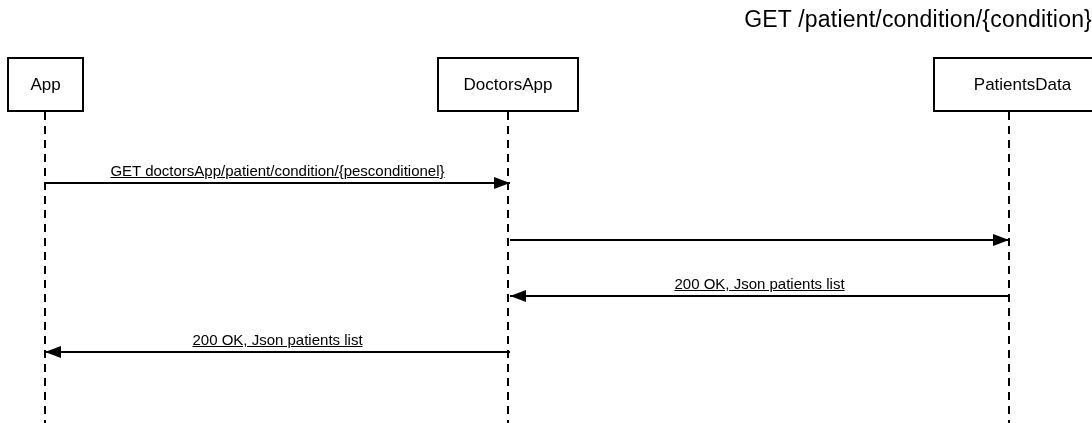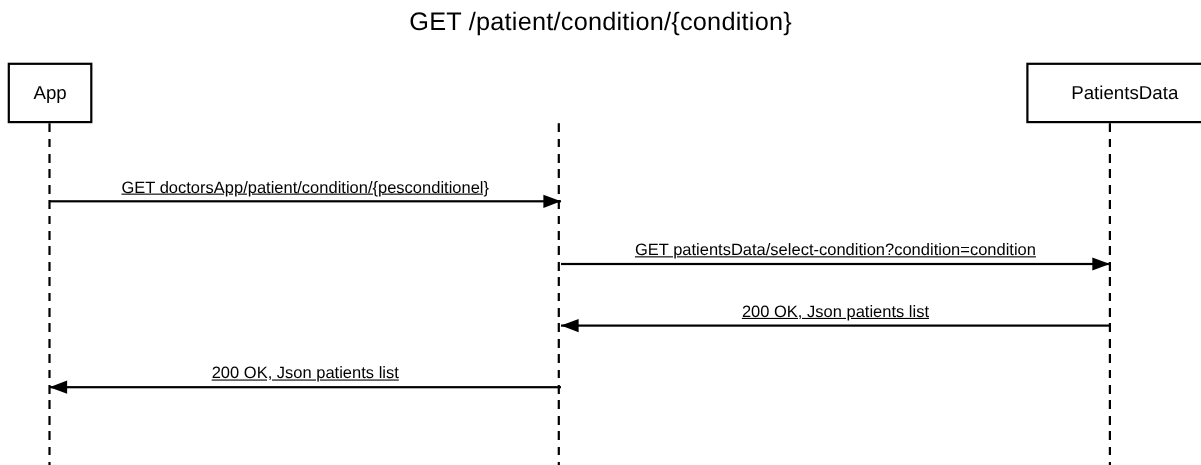--- a/index.html
+++ b/index.html
@@ -14,21 +14,21 @@
     background: #ffffff;
     font-family: "Liberation Sans", sans-serif;
     color: #000000;
     overflow: hidden;
   }
   .diagram-title {
     position: absolute;
     top: 6px;
     left: 0;
     width: 100%;
-    text-align: center;
+    text-align: right;
     font-size: 23px;
     letter-spacing: 0.2px;
     color: #000000;
     white-space: nowrap;
   }
   .actor-box {
     position: absolute;
     top: 57px;
     height: 55px;
     border: 2px solid #000000;
@@ -107,36 +107,38 @@
 </head>
 <body>
 
 <div id="canvas">
 
   <div class="diagram-title">GET /patient/condition/{condition}</div>
 
   <div class="actor-box actor-app">
     <span class="actor-label">App</span>
   </div>
+  <div class="actor-box actor-doc">
+    <span class="actor-label">DoctorsApp</span>
+  </div>
   <div class="actor-box actor-pat">
     <span class="actor-label">PatientsData</span>
   </div>
 
   <div class="lifeline lifeline-app"></div>
   <div class="lifeline lifeline-doc"></div>
   <div class="lifeline lifeline-pat"></div>
 
   <div class="message msg-1">
     <div class="msg-label">GET doctorsApp/patient/condition/{pesconditionel}</div>
     <div class="msg-line"></div>
     <div class="arrowhead dir-right"></div>
   </div>
 
   <div class="message msg-2">
-    <div class="msg-label">GET patientsData/select-condition?condition=condition</div>
     <div class="msg-line"></div>
     <div class="arrowhead dir-right"></div>
   </div>
 
   <div class="message msg-3">
     <div class="msg-label">200 OK, Json patients list</div>
     <div class="msg-line"></div>
     <div class="arrowhead dir-left"></div>
   </div>
 

